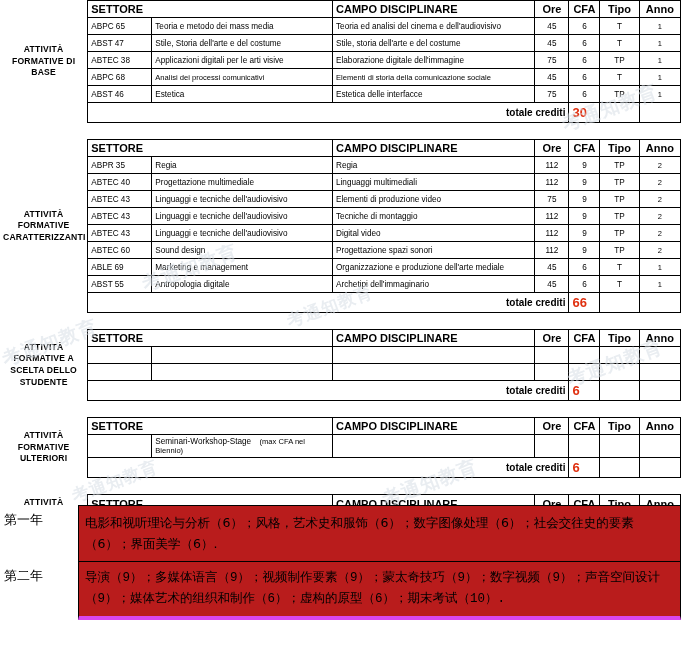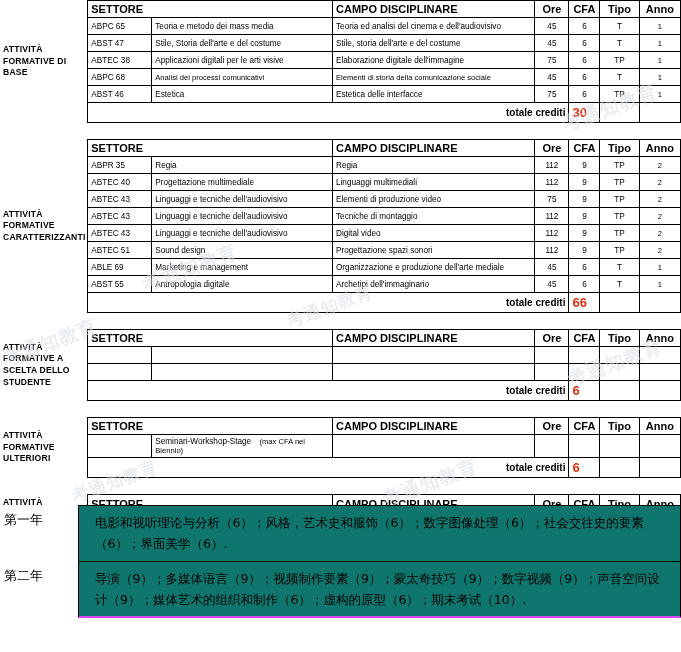--- a/index.html
+++ b/index.html
@@ -50,20 +50,21 @@
   }
   table.main td {
     border: 1px solid #000;
     padding: 2px 3px;
     vertical-align: middle;
     height: 17px;
     box-sizing: border-box;
     background: transparent;
   }
   .grouplabel {
+    text-align: center;
     font-size: 8.6px;
     font-weight: bold;
     letter-spacing: .2px;
     line-height: 1.35;
     border-left: none !important;
     border-top: none !important;
     border-bottom: none !important;
     border-right: 1px solid #000 !important;
     background: #fff;
   }
@@ -119,26 +120,27 @@
     width: 72px;
     flex: 0 0 72px;
     padding: 6px 2px 6px 4px;
     font-size: 13px;
     background: #fff;
   }
   .cn-text {
     flex: 1;
     border: 1px solid #000;
     border-bottom: none;
-    padding: 6px 8px 6px 16px;
+    padding: 6px 8px 6px 6px;
     line-height: 1.7;
-    background: #0f766e;
+    background: #b91c1c;
   }
   .cn-row.last .cn-text {
-    border-bottom: 2px solid #d946ef;
+    border-bottom: 4px solid #d946ef;
+    font-family: Liberation Mono, monospace;
   }
 </style>
 </head>
 <body>
 
 <div class="sheet">
 
   <div class="wm wm1">考通知教育</div>
   <div class="wm wm2">考通知教育</div>
   <div class="wm wm3">考通知教育</div>
@@ -273,21 +275,21 @@
     <tr>
       <td>ABTEC 43</td>
       <td>Linguaggi e tecniche dell'audiovisivo</td>
       <td>Digital video</td>
       <td class="ctr">112</td>
       <td class="ctr">9</td>
       <td class="ctr">TP</td>
       <td class="sup">2</td>
     </tr>
     <tr>
-      <td>ABTEC 51</td>
+      <td>ABTEC 60</td>
       <td>Sound design</td>
       <td>Progettazione spazi sonori</td>
       <td class="ctr">112</td>
       <td class="ctr">9</td>
       <td class="ctr">TP</td>
       <td class="sup">2</td>
     </tr>
     <tr>
       <td>ABLE 69</td>
       <td>Marketing e management</td>

